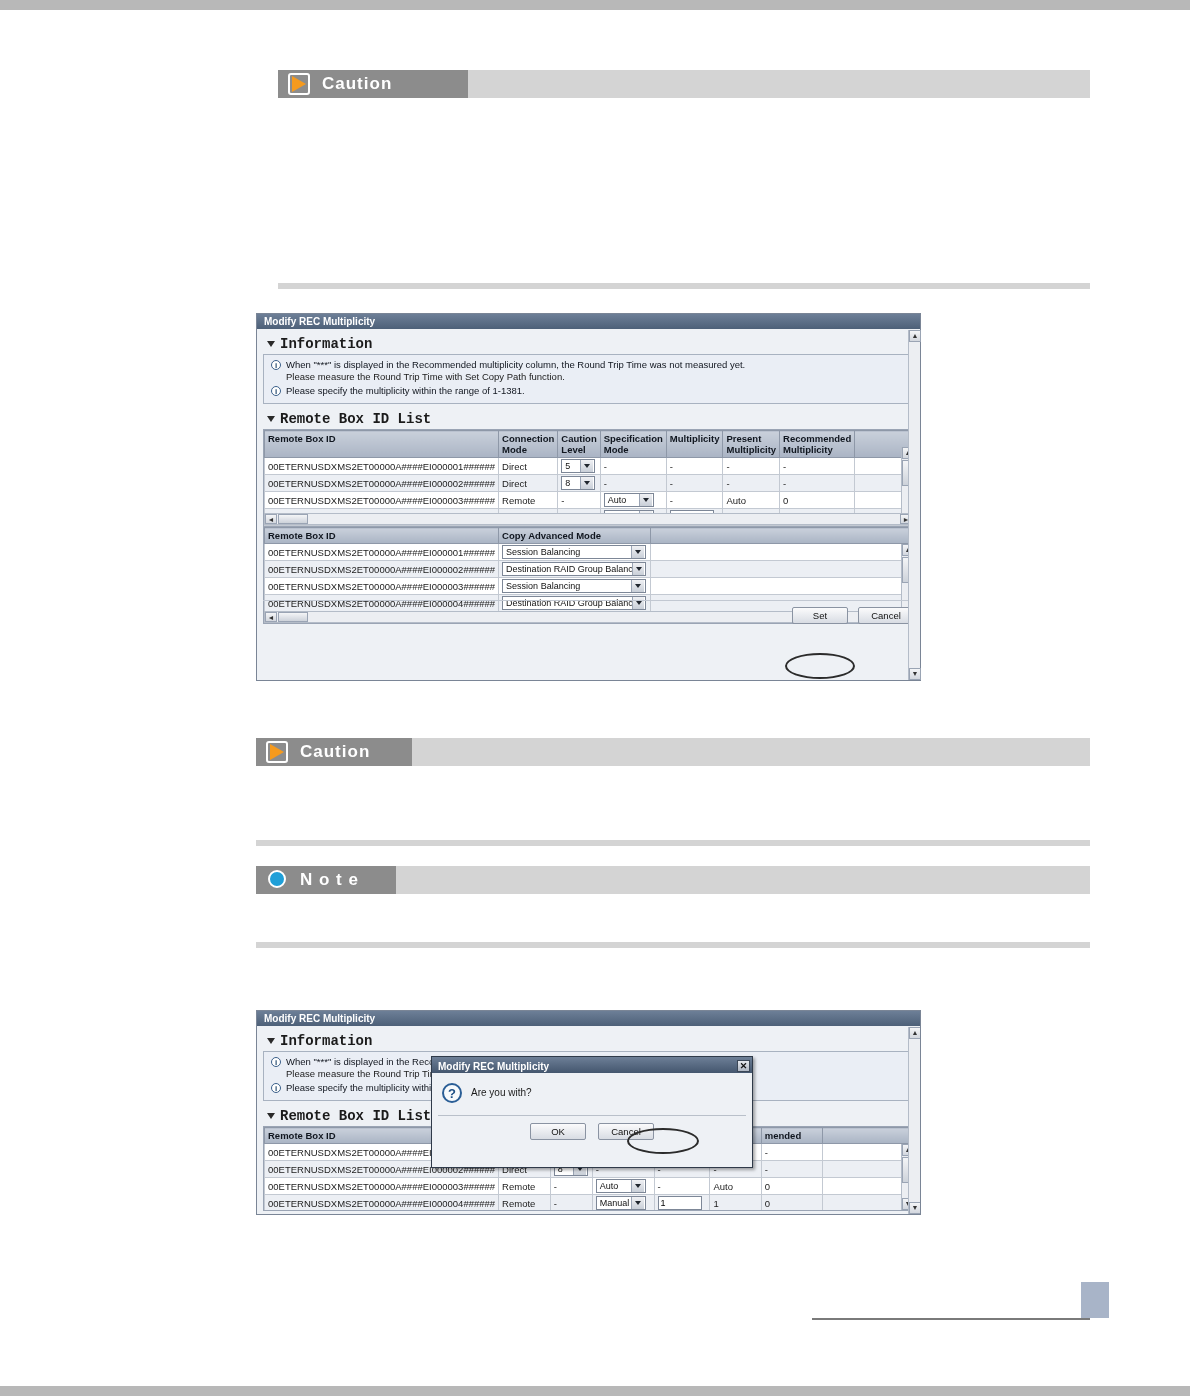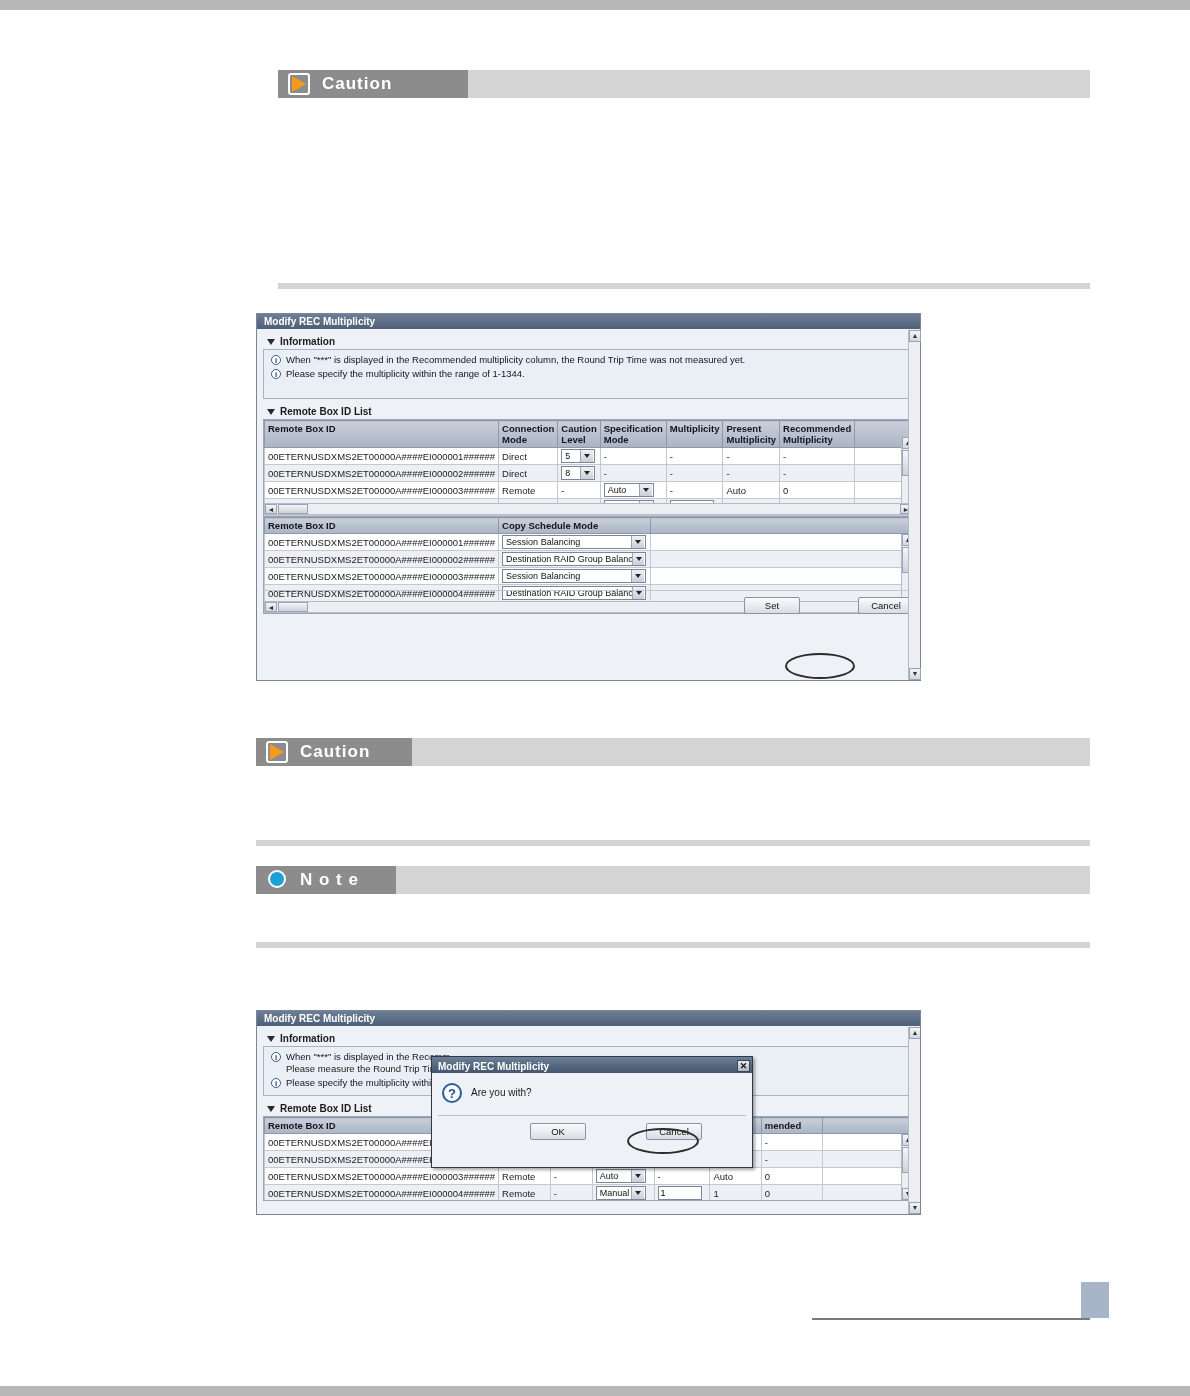--- a/index.html
+++ b/index.html
@@ -78,22 +78,23 @@
     height:15px; background:linear-gradient(#6d7f97,#4d6078);
     color:#ffffff; font-size:10px; font-weight:bold;
     padding:2px 0 0 7px;
   }
   .win-body { padding:5px 6px 4px 6px; position:relative; }
   .panel {
     background:#ffffff; border:1px solid #9aa4b4;
     position:relative;
   }
   .sect-head {
-    font-size:10px; font-weight:bold; color:#1b1b1b;
+    font-size:14px; font-weight:bold; color:#1b1b1b;
     padding:2px 0 2px 4px;
+    font-family:Liberation Mono, monospace;
   }
   .sect-head .tri {
     display:inline-block; width:0;height:0;
     border-left:4px solid transparent;
     border-right:4px solid transparent;
     border-top:6px solid #2a2a2a;
     margin-right:5px; vertical-align:middle;
   }
   .info-box {
     background:#eaeef5; border:1px solid #a8b2c0;
@@ -175,21 +176,21 @@
     border-top:4px solid #20262e;
   }
   input.txtbox {
     font-size:9px; height:14px; width:44px; border:1px solid #7d8797;
     padding:0 2px; font-family:"Liberation Sans", sans-serif;
   }
   .btn3d {
     display:inline-flex; align-items:center; justify-content:center;
     min-width:56px; height:17px; font-size:9.5px;
     background:linear-gradient(#fbfbfc,#d8dce3);
-    border:1px solid #8a93a2; border-radius:2px; color:#111;margin-left:48px;
+    border:1px solid #8a93a2; border-radius:2px; color:#111;
   }
   .ellipse-hl {
     position:absolute; border:2px solid #2b2b2b; border-radius:50%;
     pointer-events:none;
   }
 
   
   .modal {
     position:absolute; border:1px solid #2f3a49; background:#eef1f5;
     box-shadow:2px 2px 3px rgba(0,0,0,0.35);
@@ -235,23 +236,24 @@
   <div class="win-body">
 
     <div class="sect-head">
       <span class="tri"></span><span>Information</span>
     </div>
     <div class="info-box" style="height:50px;">
       <div class="info-line">
         <span class="info-icon">i</span>
         <span>When "***" is displayed in the Recommended multiplicity column, the Round Trip Time was not measured yet.</span>
       </div>
+      <div class="info-sub">Please measure the Round Trip Time with Set Copy Path function.</div>
       <div class="info-line" style="margin-top:2px;">
         <span class="info-icon">i</span>
-        <span>Please specify the multiplicity within the range of 1-1344.</span>
+        <span>Please specify the multiplicity within the range of 1-1381.</span>
       </div>
     </div>
 
     <div class="sect-head" style="margin-top:5px;">
       <span class="tri"></span><span>Remote Box ID List</span>
     </div>
     <div class="panel" style="height:97px;">
       <table class="grid">
         <thead>
           <tr>
@@ -356,21 +358,21 @@
             <div class="arrow-glyph">►</div>
           </div>
       </div>
     </div>
 
     <div class="panel" style="height:98px;">
       <table class="grid">
         <thead>
           <tr>
             <th style="width:205px;">Remote Box ID</th>
-            <th style="width:152px;">Copy Schedule Mode</th>
+            <th style="width:152px;">Copy Advanced Mode</th>
             <th></th>
           </tr>
         </thead>
         <tbody>
           <tr>
             <td>00ETERNUSDXMS2ET00000A####EI000001######</td>
             <td>
               <span class="fakesel" style="width:144px;">
                 <span class="txt">Session Balancing</span>
                 <span class="btn">

